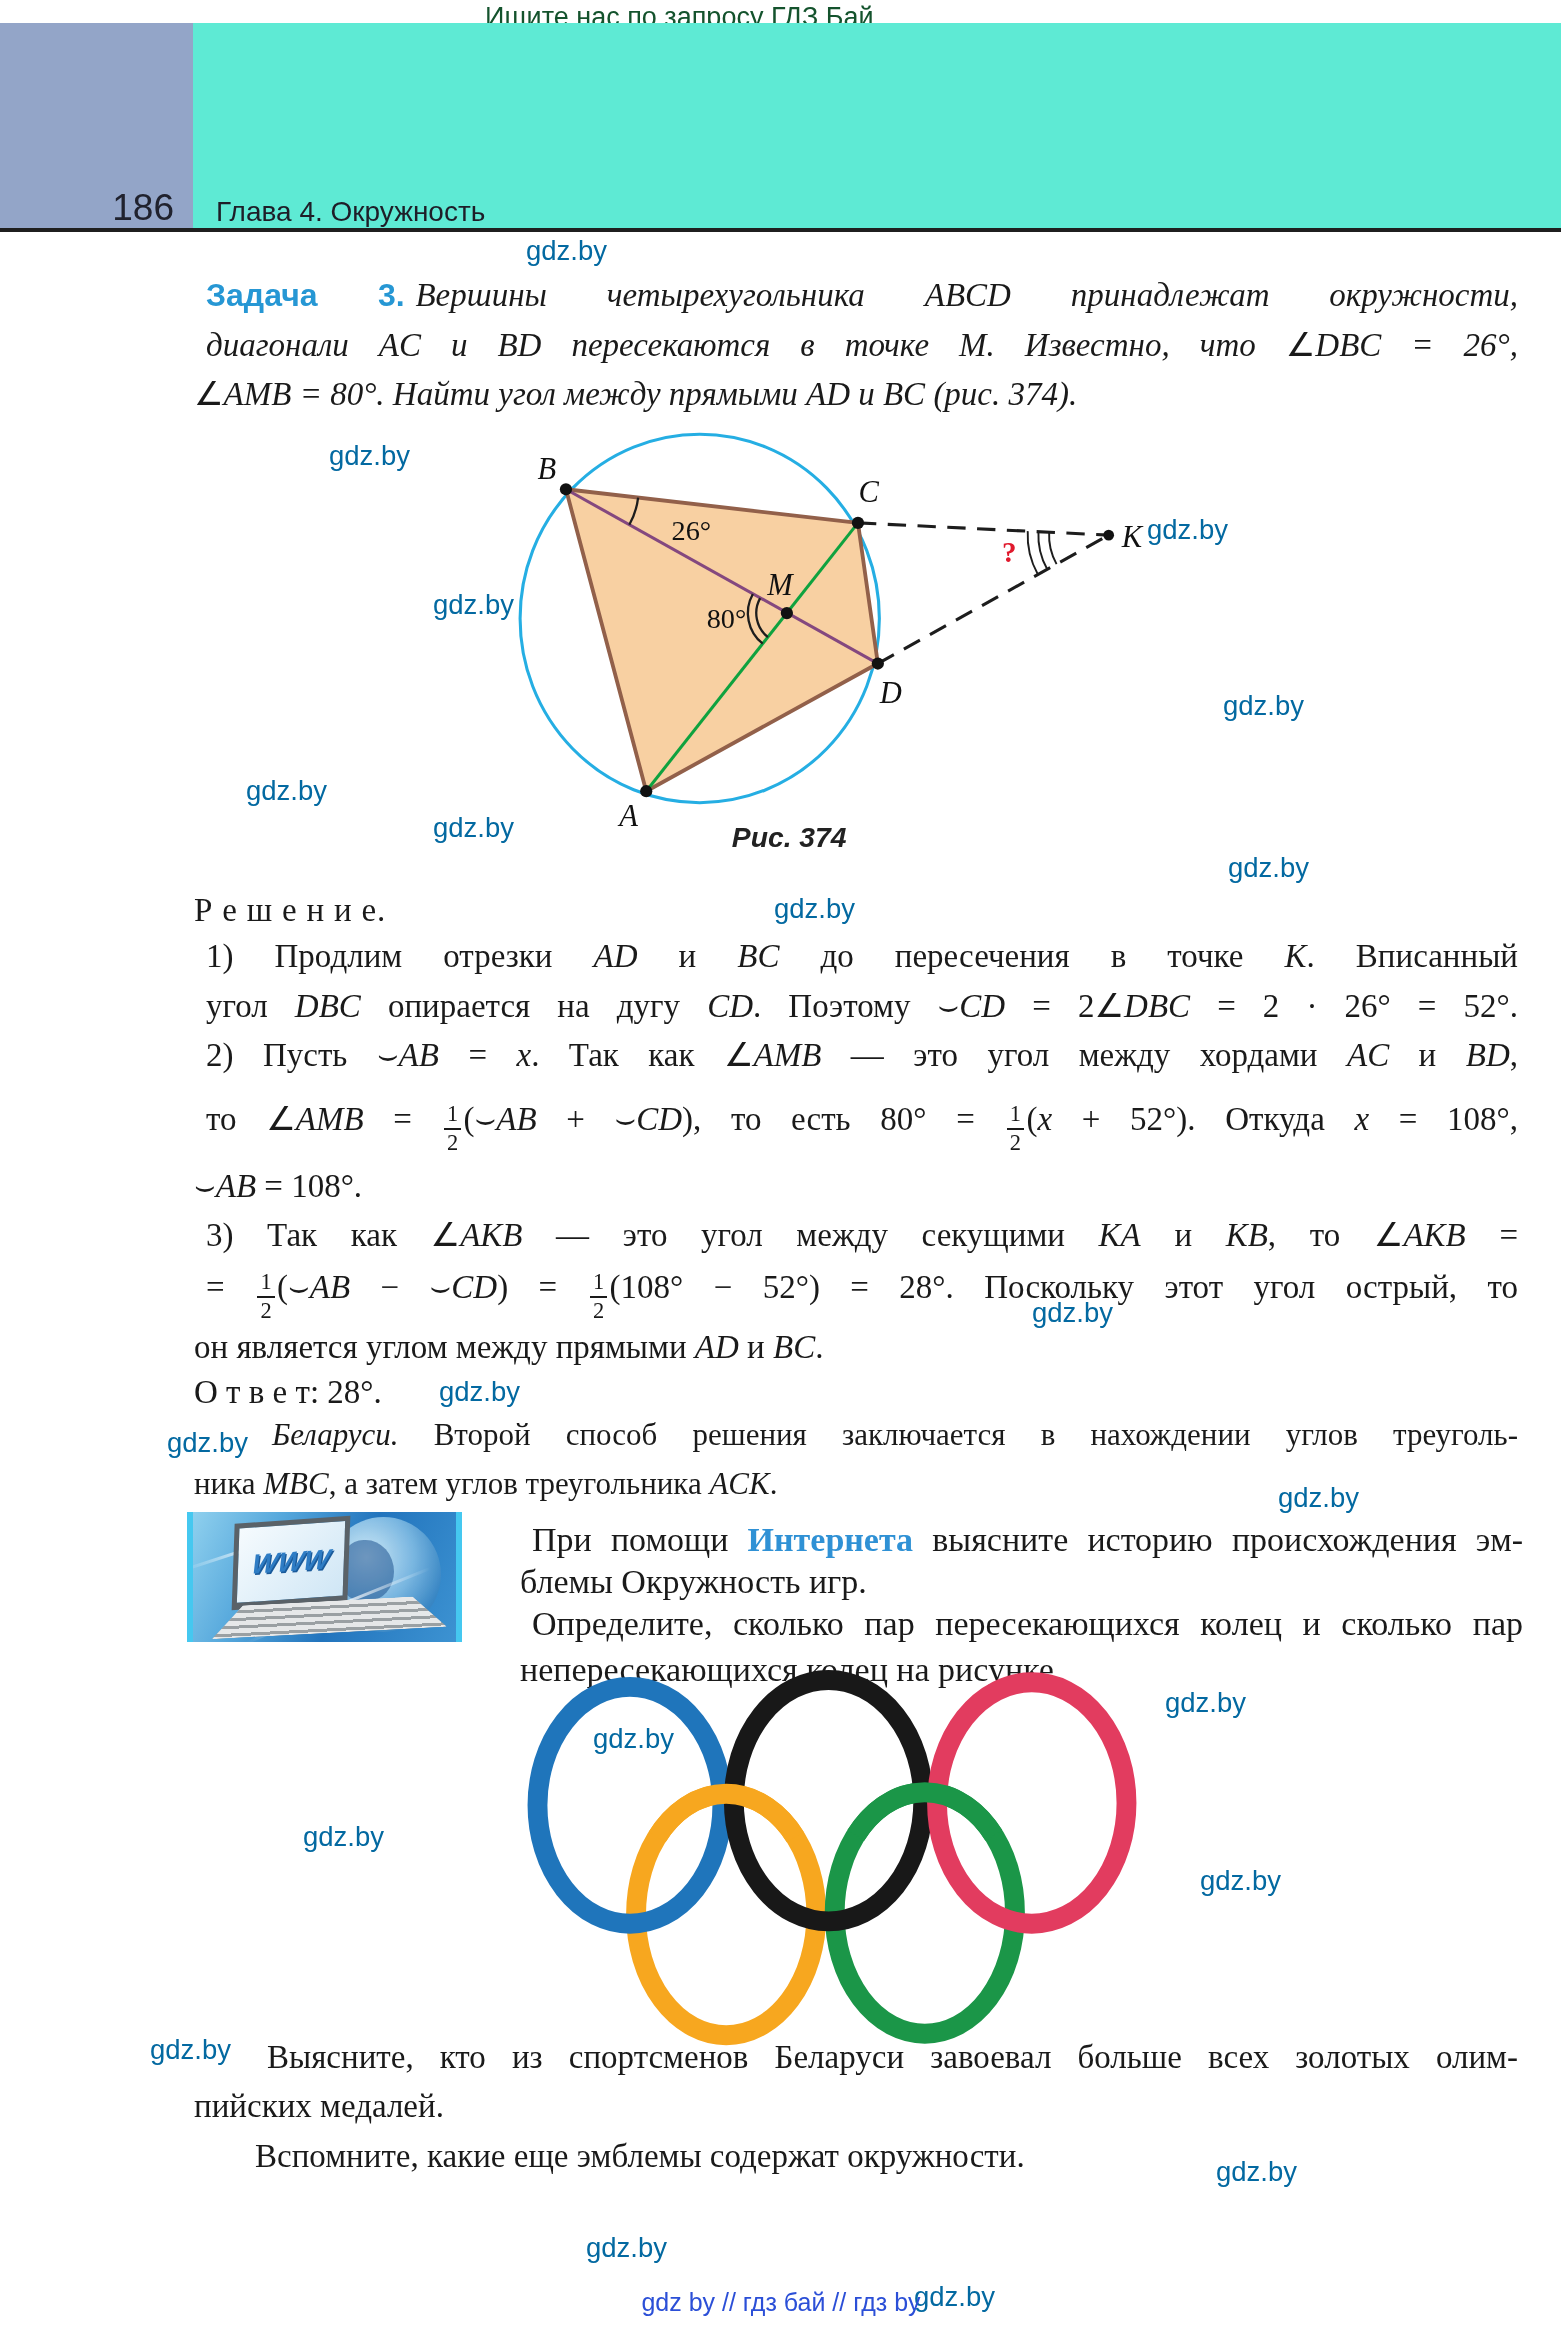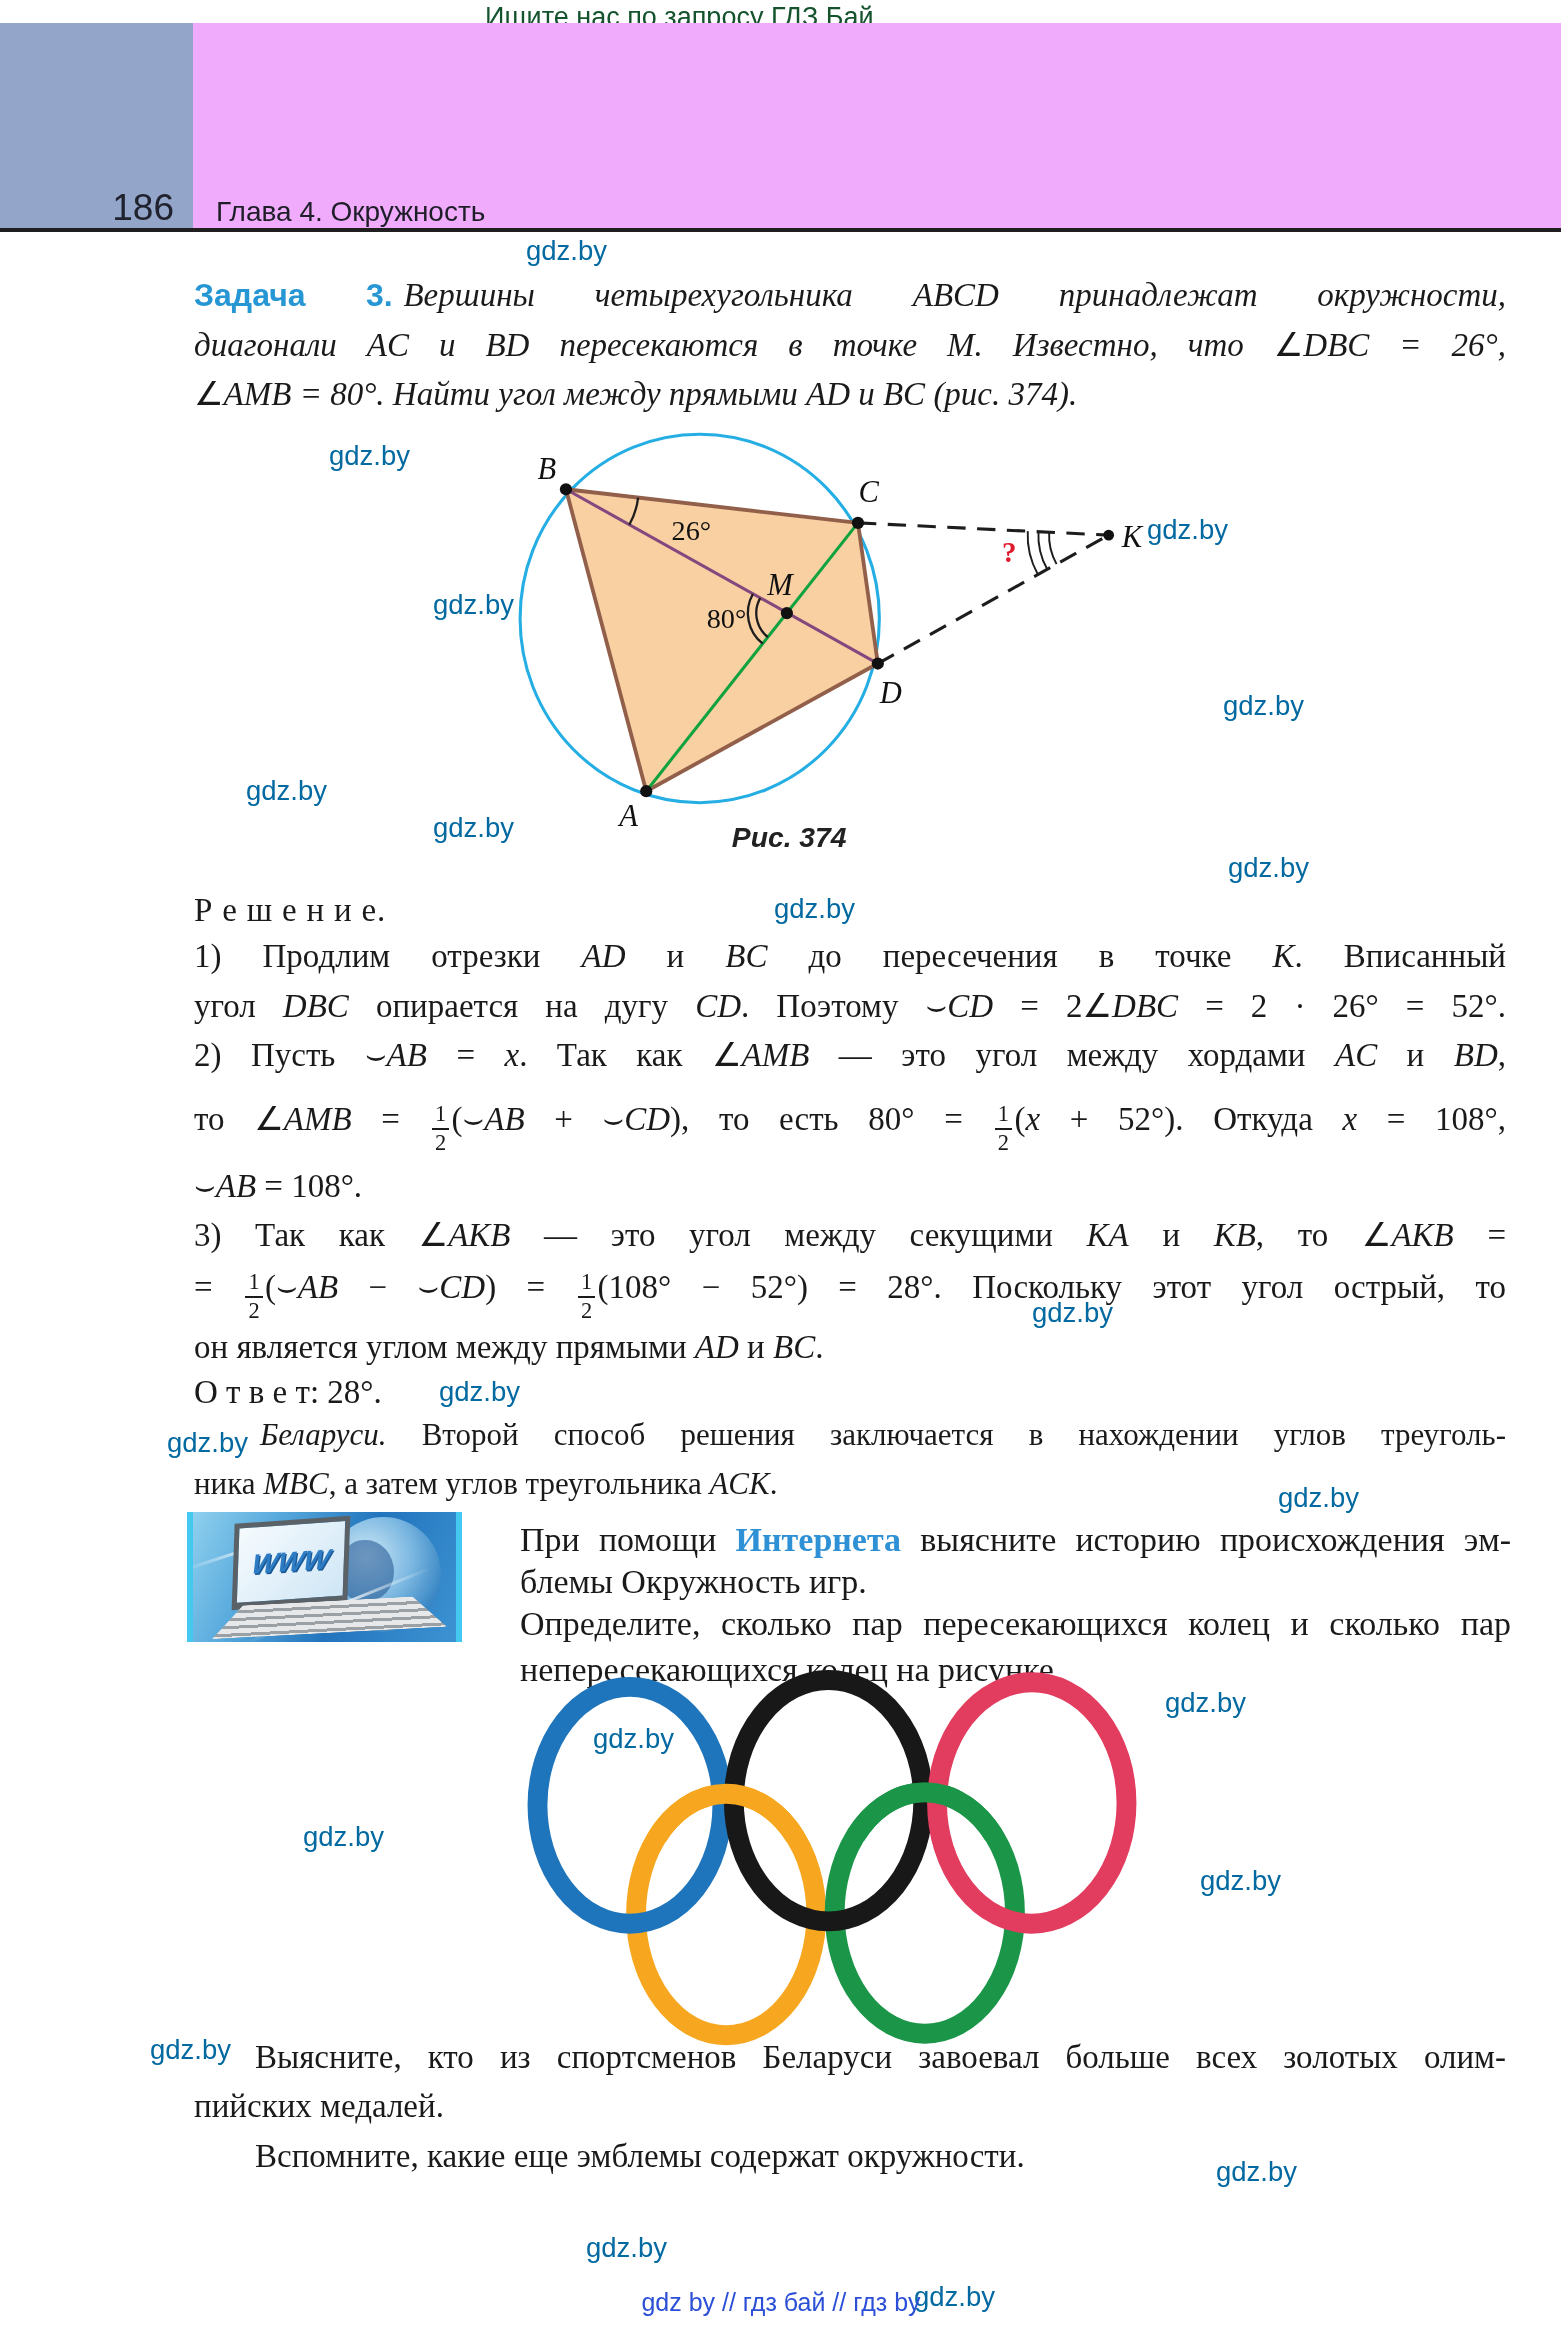--- a/index.html
+++ b/index.html
@@ -3,30 +3,30 @@
 <meta charset="utf-8">
 <style>
   html,body{margin:0;padding:0;}
   body{width:1562px;height:2330px;position:relative;background:#ffffff;
        font-family:"Liberation Serif",serif;color:#1a1a1a;overflow:hidden;}
 
   
   .top-banner{position:absolute;left:485px;top:1.5px;font:500 27px "Liberation Sans",sans-serif;color:#14532d;}
 
   
-  .header-band{position:absolute;left:0;top:23px;width:1562px;height:205px;background:#f0abfc;border-bottom:4.6px solid #1f1f1f;}
+  .header-band{position:absolute;left:0;top:23px;width:1562px;height:205px;background:#5eead4;border-bottom:4.6px solid #1f1f1f;}
   .header-block{position:absolute;left:0;top:0;width:193px;height:100%;background:#93a5c8;}
   .page-number{position:absolute;left:0;top:164px;width:174px;text-align:right;
        font:500 37px "Liberation Sans",sans-serif;color:#20222e;}
   .chapter{position:absolute;left:216px;top:173px;font:28px "Liberation Sans",sans-serif;color:#1e1e28;}
   .chapter .chap-it{}
 
   
   .tl{position:absolute;left:194px;width:1312px;font-size:33px;line-height:1.45;box-sizing:border-box;}
-  .just{text-align:justify;text-align-last:justify;}
+  .just{text-align:justify;text-align-last:justify;margin-left:12px;}
   .it{font-style:italic;}
   .sym{font-family:"DejaVu Sans",sans-serif;font-style:normal;}
   .task-label{font:bold 32px "Liberation Sans",sans-serif;color:#2697d4;font-style:normal;padding-right:10.7px;}
   .accent{color:#2f91d5;font-weight:bold;}
 
   .frac{display:inline-block;vertical-align:-0.62em;text-align:center;line-height:1;margin:0 2.3px;}
   .fnum{display:block;font-size:0.68em;padding:0 3.1px 2.3px;}
   .fden{display:block;font-size:0.68em;border-top:2.3px solid #1a1a1a;padding:2.3px 3.1px 0;}
 
   .remark-line{font-size:31px;}

